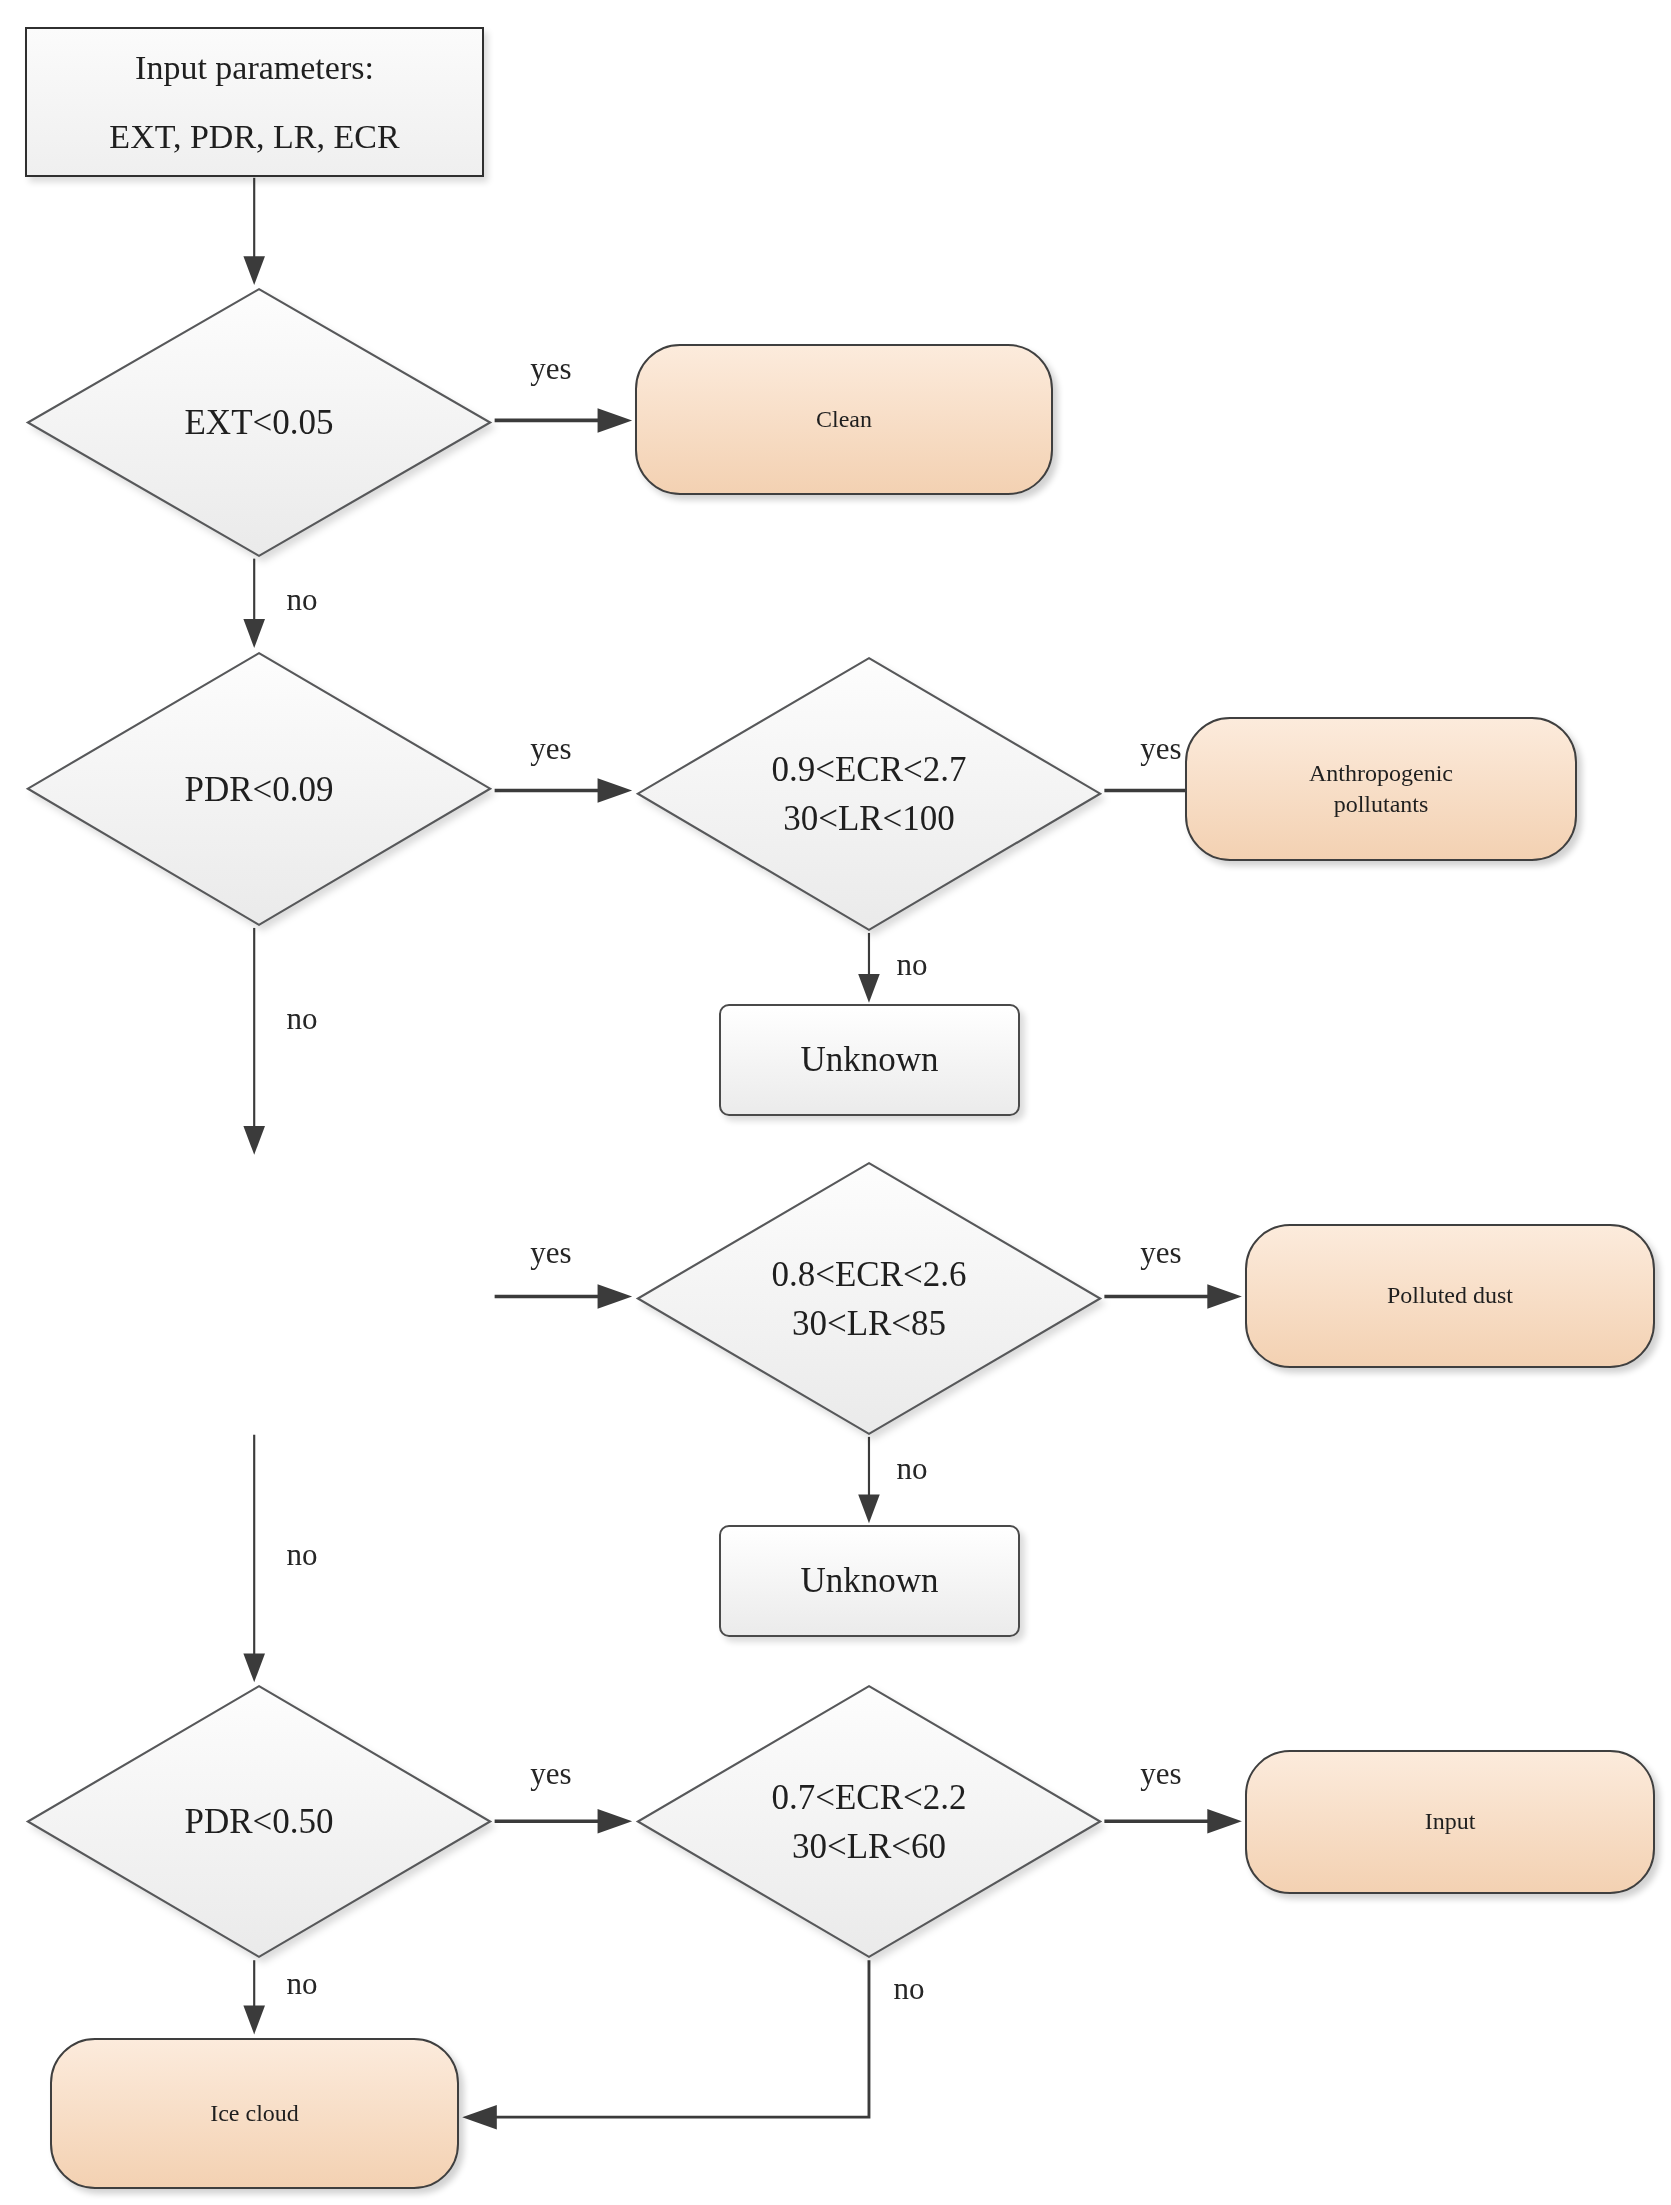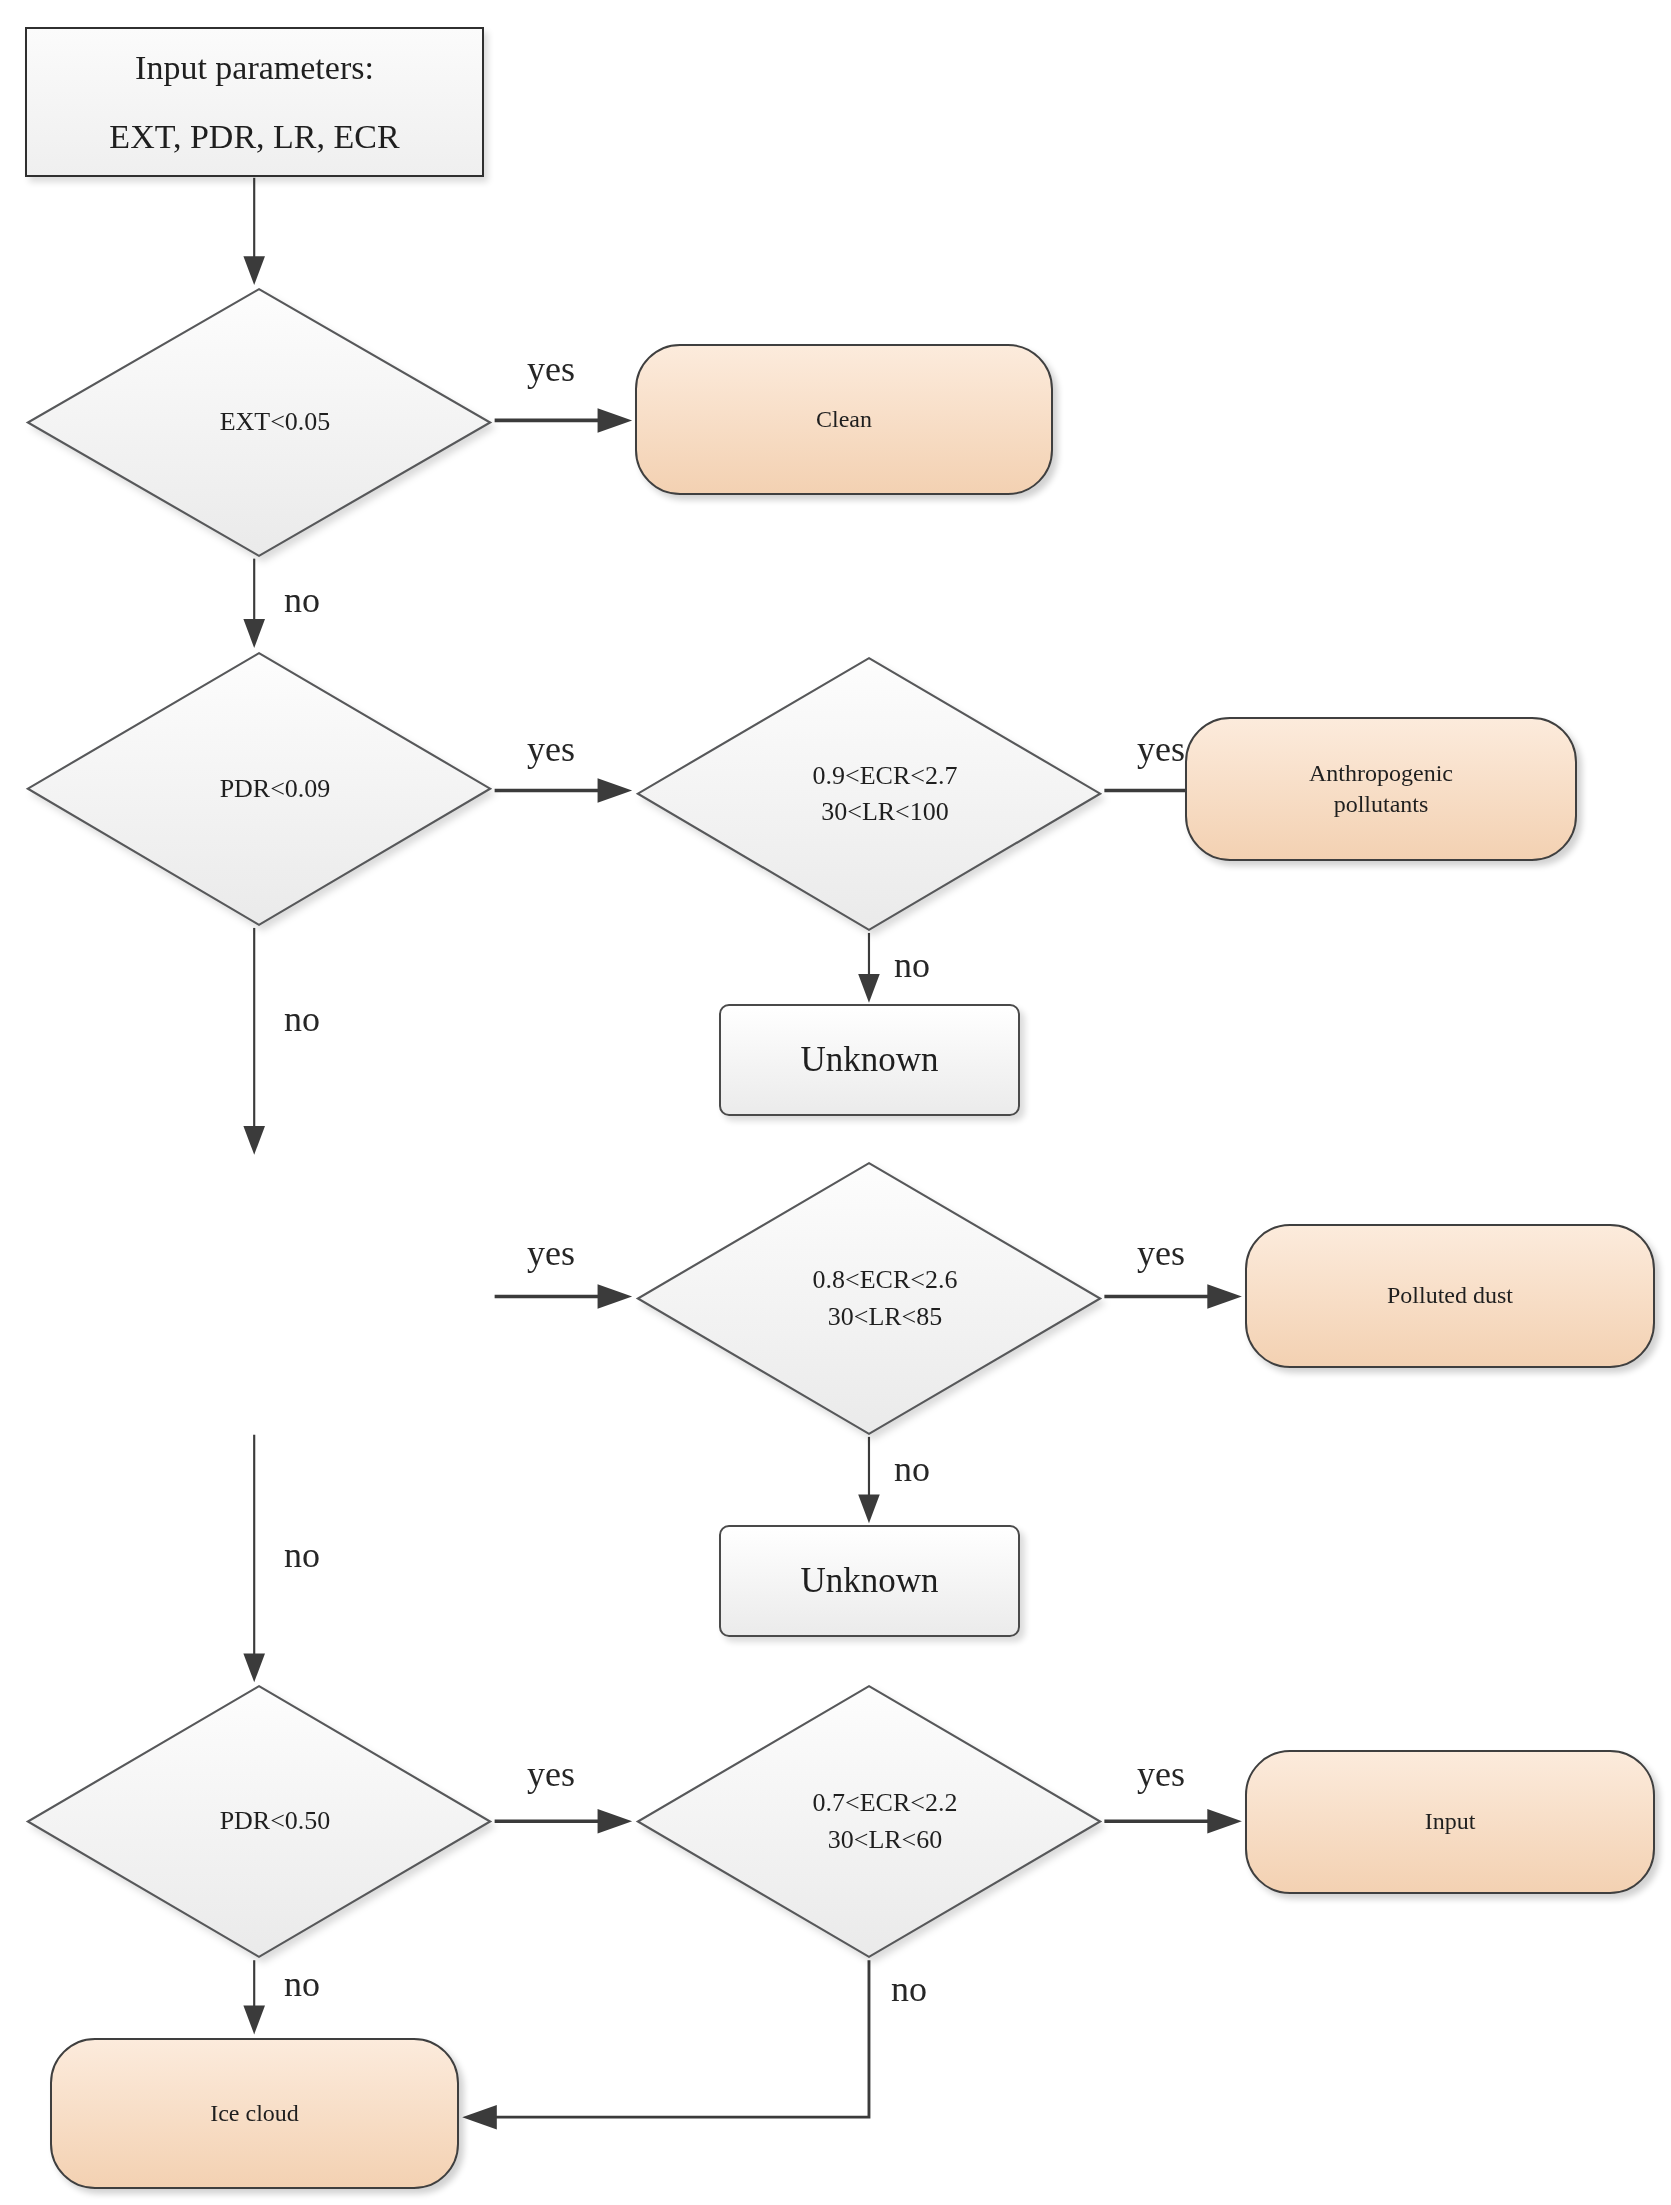--- a/index.html
+++ b/index.html
@@ -27,27 +27,27 @@
   .neutral{
     background:linear-gradient(180deg,#ffffff 0%,#ebebeb 100%);
     border:2.2px solid #4a4a4a;border-radius:10px;
     box-shadow:4.3px 5px 6.5px rgba(0,0,0,0.14);
     font-size:35px;
   }
   .diamond{position:absolute;}
   .diamond svg{position:absolute;left:0;top:0;width:100%;height:100%;
     filter:drop-shadow(4.3px 5px 3.6px rgba(0,0,0,0.14));}
   .diamond .label{
-    position:absolute;left:16px;top:0;width:100%;height:100%;
+    position:absolute;left:0;top:0;width:100%;height:100%;
     display:flex;flex-direction:column;align-items:center;justify-content:center;
-    text-align:center;font-size:26px;line-height:1.4;
+    text-align:center;font-size:35px;line-height:1.4;
   }
   .edge-label{
     position:absolute;transform:translate(-50%,-50%);
-    font-size:36px;color:#262626;white-space:nowrap;
+    font-size:31px;color:#262626;white-space:nowrap;
   }
 </style>
 </head>
 <body>
 
 <div class="layer">
 
   <svg class="edges" width="1671" height="2205" viewBox="0 0 2321 3063">
     <g stroke="#3b3b3b" fill="#3b3b3b">
 

